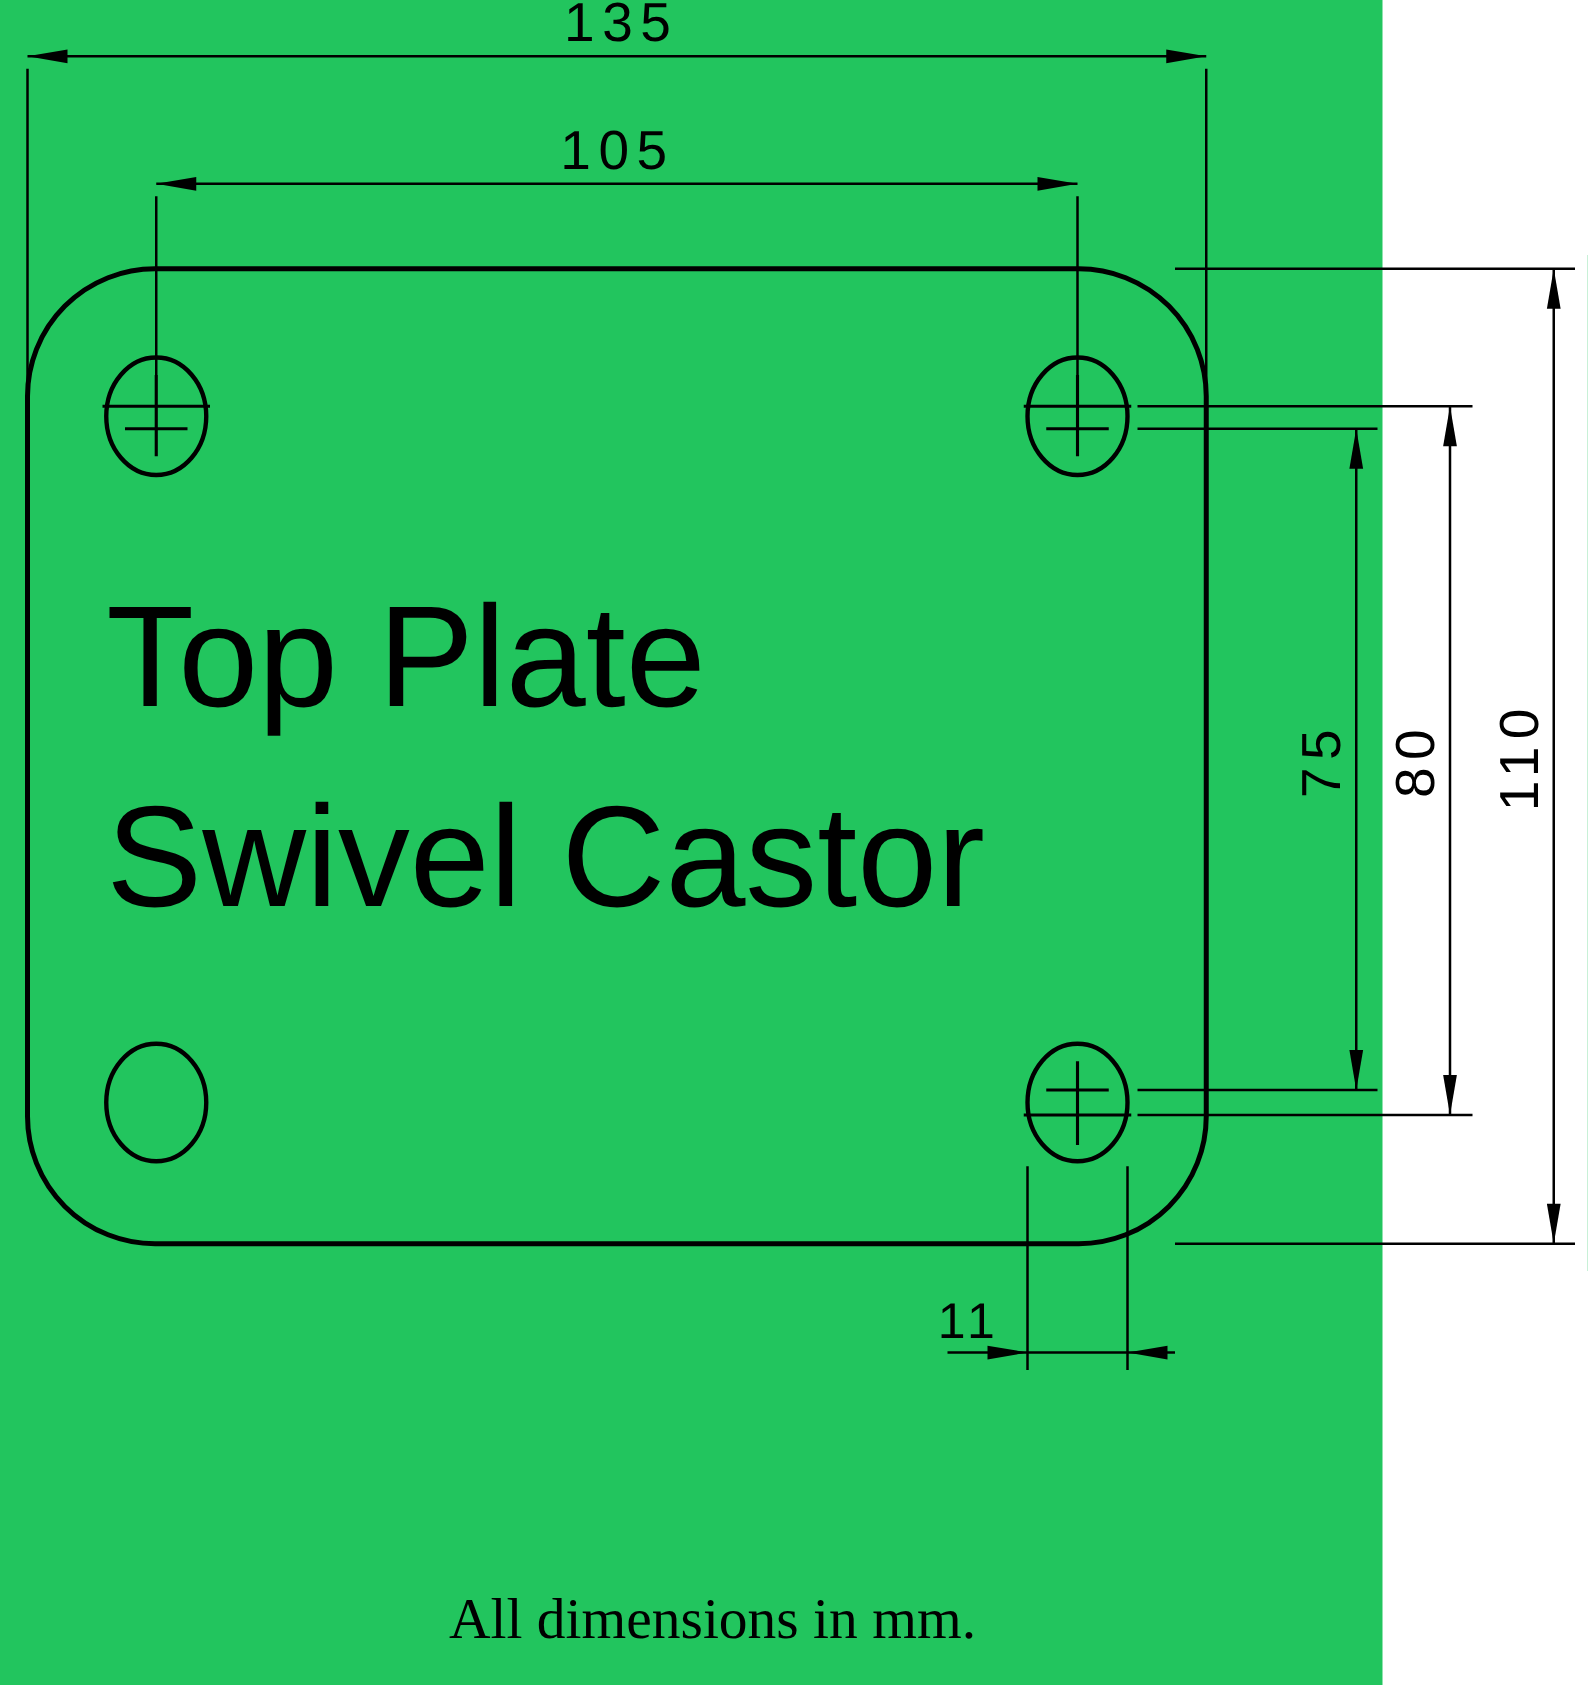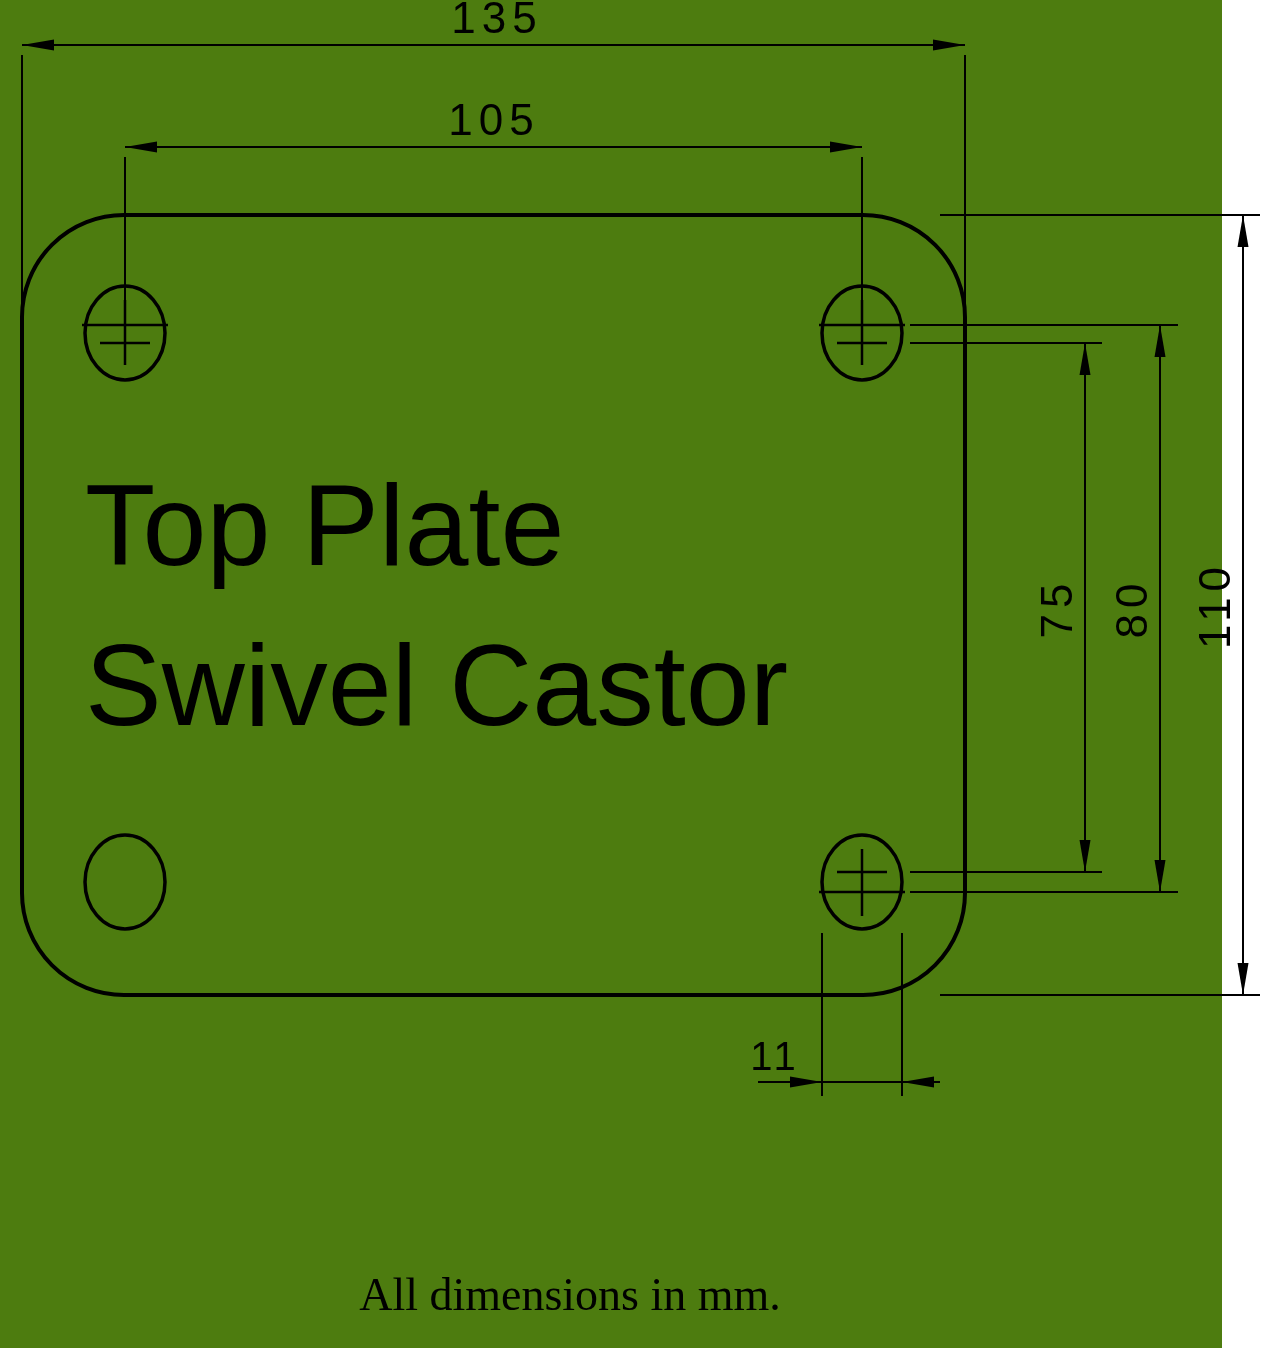--- a/index.html
+++ b/index.html
@@ -1,24 +1,24 @@
 <!DOCTYPE html>
 <html><head>
 <meta charset="utf-8">
 <style>
   html, body {
     margin: 0;
     padding: 0;
     background: #ffffff;
   }
   .page {
-    width: 1222px;
+    width: 1106px;
     height: 1348px;
     position: relative;
-    background: #4d7c0f;
+    background: #22c55e;
     font-family: "Liberation Sans", sans-serif;
   }
   svg text {
     fill: #000000;
   }
   .dim-text {
     font-family: "Liberation Sans", sans-serif;
     font-size: 44px;
     letter-spacing: 6px;
   }

